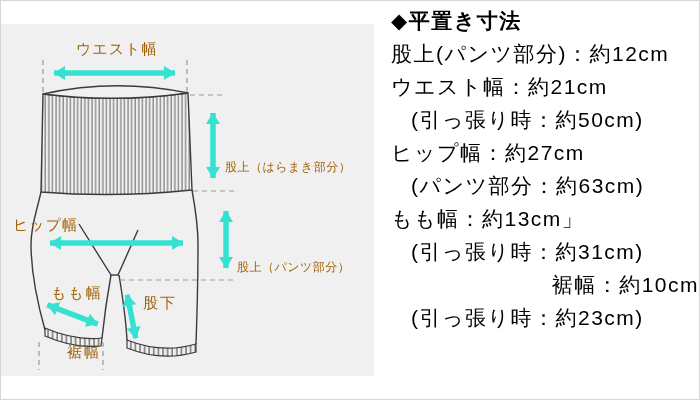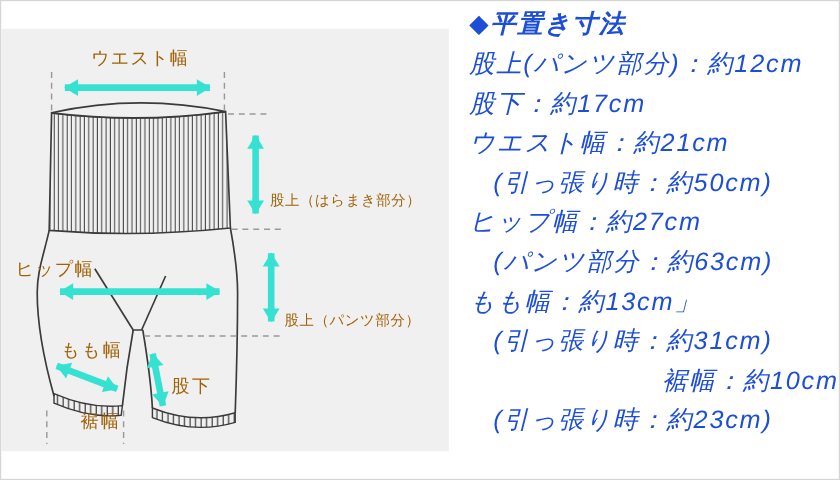--- a/index.html
+++ b/index.html
@@ -12,24 +12,24 @@
   .panel svg{position:absolute;left:0;top:0;}
   
   .dlabel{position:absolute;color:#a16207;white-space:nowrap;letter-spacing:1px;
           font-size:15px;line-height:1.1;}
   .dlabel.small{font-size:12px;letter-spacing:0.5px;margin-top:28px;}
   #lbl-waist{left:75px;top:40px;}
   #lbl-rise-haramaki{left:224px;top:132px;}
   #lbl-hip{left:12px;top:216px;}
   #lbl-rise-pants{left:236px;top:232px;}
   #lbl-thigh{left:50px;top:284px;letter-spacing:2px;}
-  #lbl-inseam{left:142px;top:314px;letter-spacing:2px;}
+  #lbl-inseam{left:142px;top:294px;letter-spacing:2px;}
   #lbl-hem{left:66px;top:343px;letter-spacing:2px;}
   
-  .spec{position:absolute;left:390px;top:3px;width:308px;color:#1d4ed8;font-style:italic;}
+  .spec{position:absolute;left:390px;top:3px;width:308px;color:#000000;}
   .spec-title{font-size:21px;font-weight:bold;letter-spacing:1.5px;height:33px;
               line-height:33px;white-space:nowrap;}
   .spec-line{font-size:21px;letter-spacing:1.5px;height:33px;line-height:33px;
              white-space:nowrap;}
   .ind1{padding-left:20px;}
   .ind-half{padding-left:8px;text-align:right;}
 </style>
 </head>
 <body>
 
@@ -94,21 +94,20 @@
   <div class="dlabel small" id="lbl-rise-haramaki">股上（はらまき部分）</div>
   <div class="dlabel" id="lbl-hip">ヒップ幅</div>
   <div class="dlabel small" id="lbl-rise-pants">股上（パンツ部分）</div>
   <div class="dlabel" id="lbl-thigh">もも幅</div>
   <div class="dlabel" id="lbl-inseam">股下</div>
   <div class="dlabel" id="lbl-hem">裾幅</div>
 
   <div class="spec">
     <div class="spec-title">◆平置き寸法</div>
     <div class="spec-line">股上(パンツ部分)：約12cm</div>
-    <div class="spec-line">股下：約17cm</div>
     <div class="spec-line">ウエスト幅：約21cm</div>
     <div class="spec-line ind1">(引っ張り時：約50cm)</div>
     <div class="spec-line">ヒップ幅：約27cm</div>
     <div class="spec-line ind1">(パンツ部分：約63cm)</div>
     <div class="spec-line">もも幅：約13cm」</div>
     <div class="spec-line ind1">(引っ張り時：約31cm)</div>
     <div class="spec-line ind-half">裾幅：約10cm</div>
     <div class="spec-line ind1">(引っ張り時：約23cm)</div>
   </div>
 

